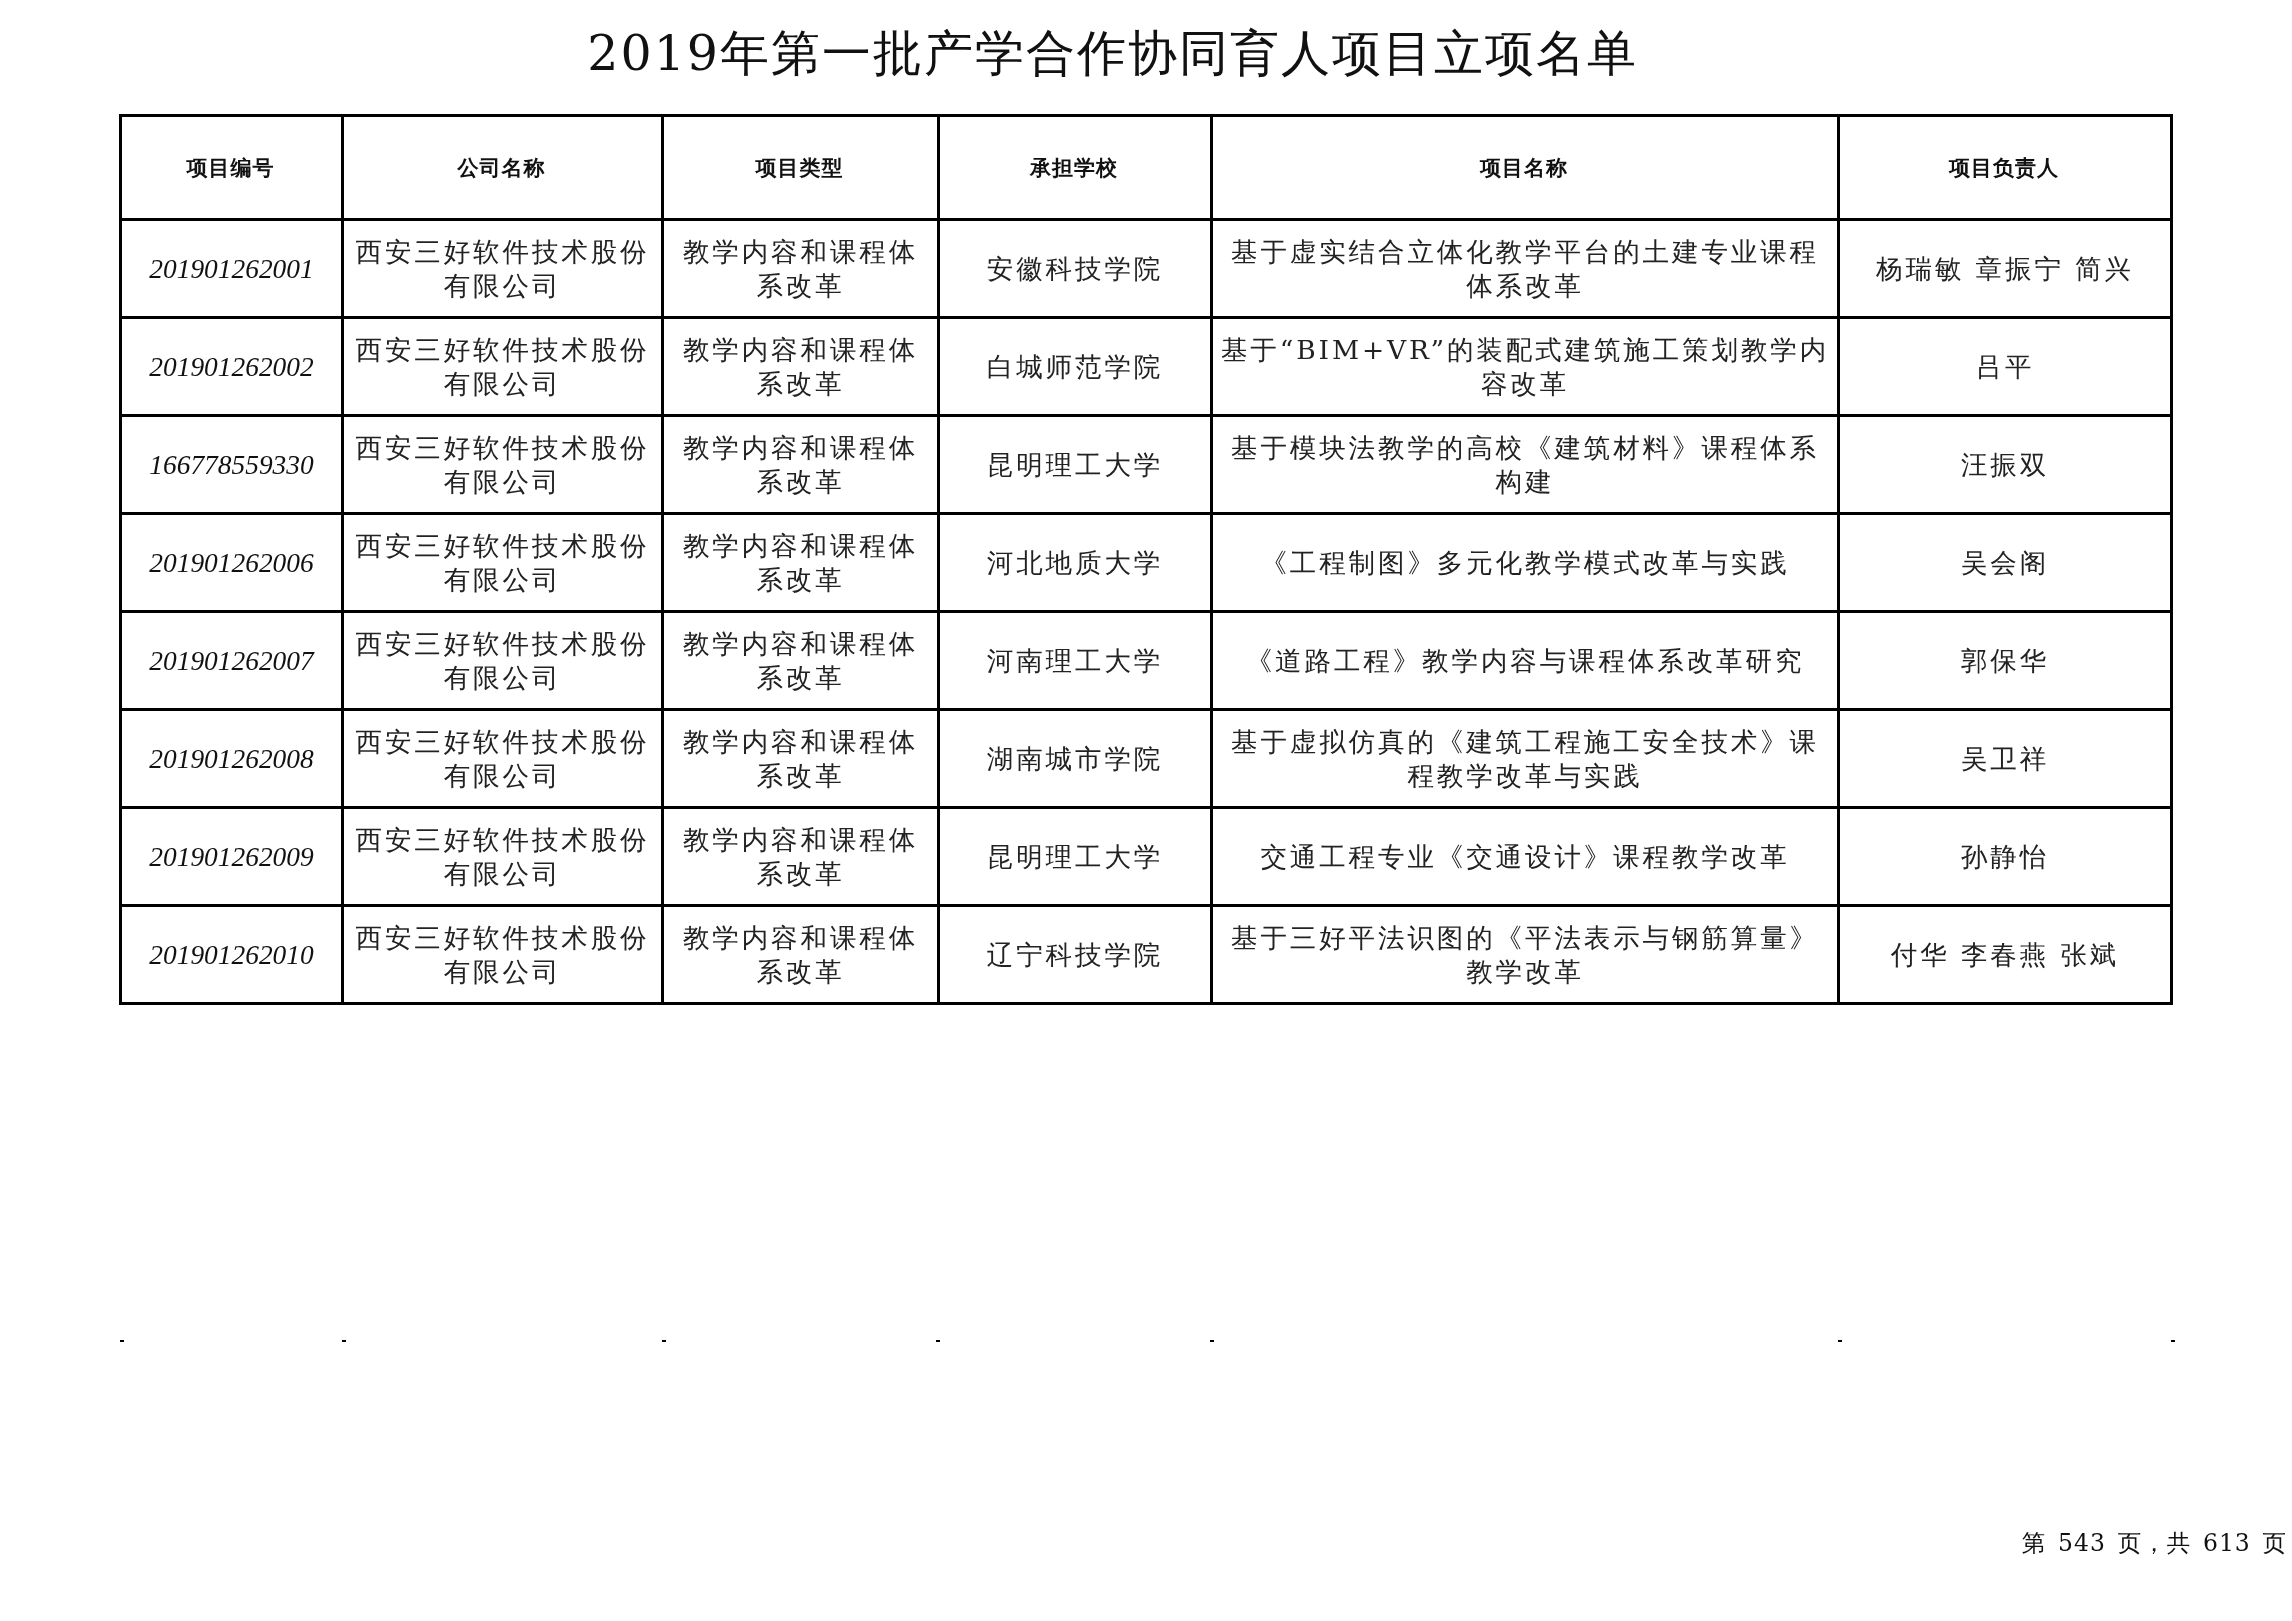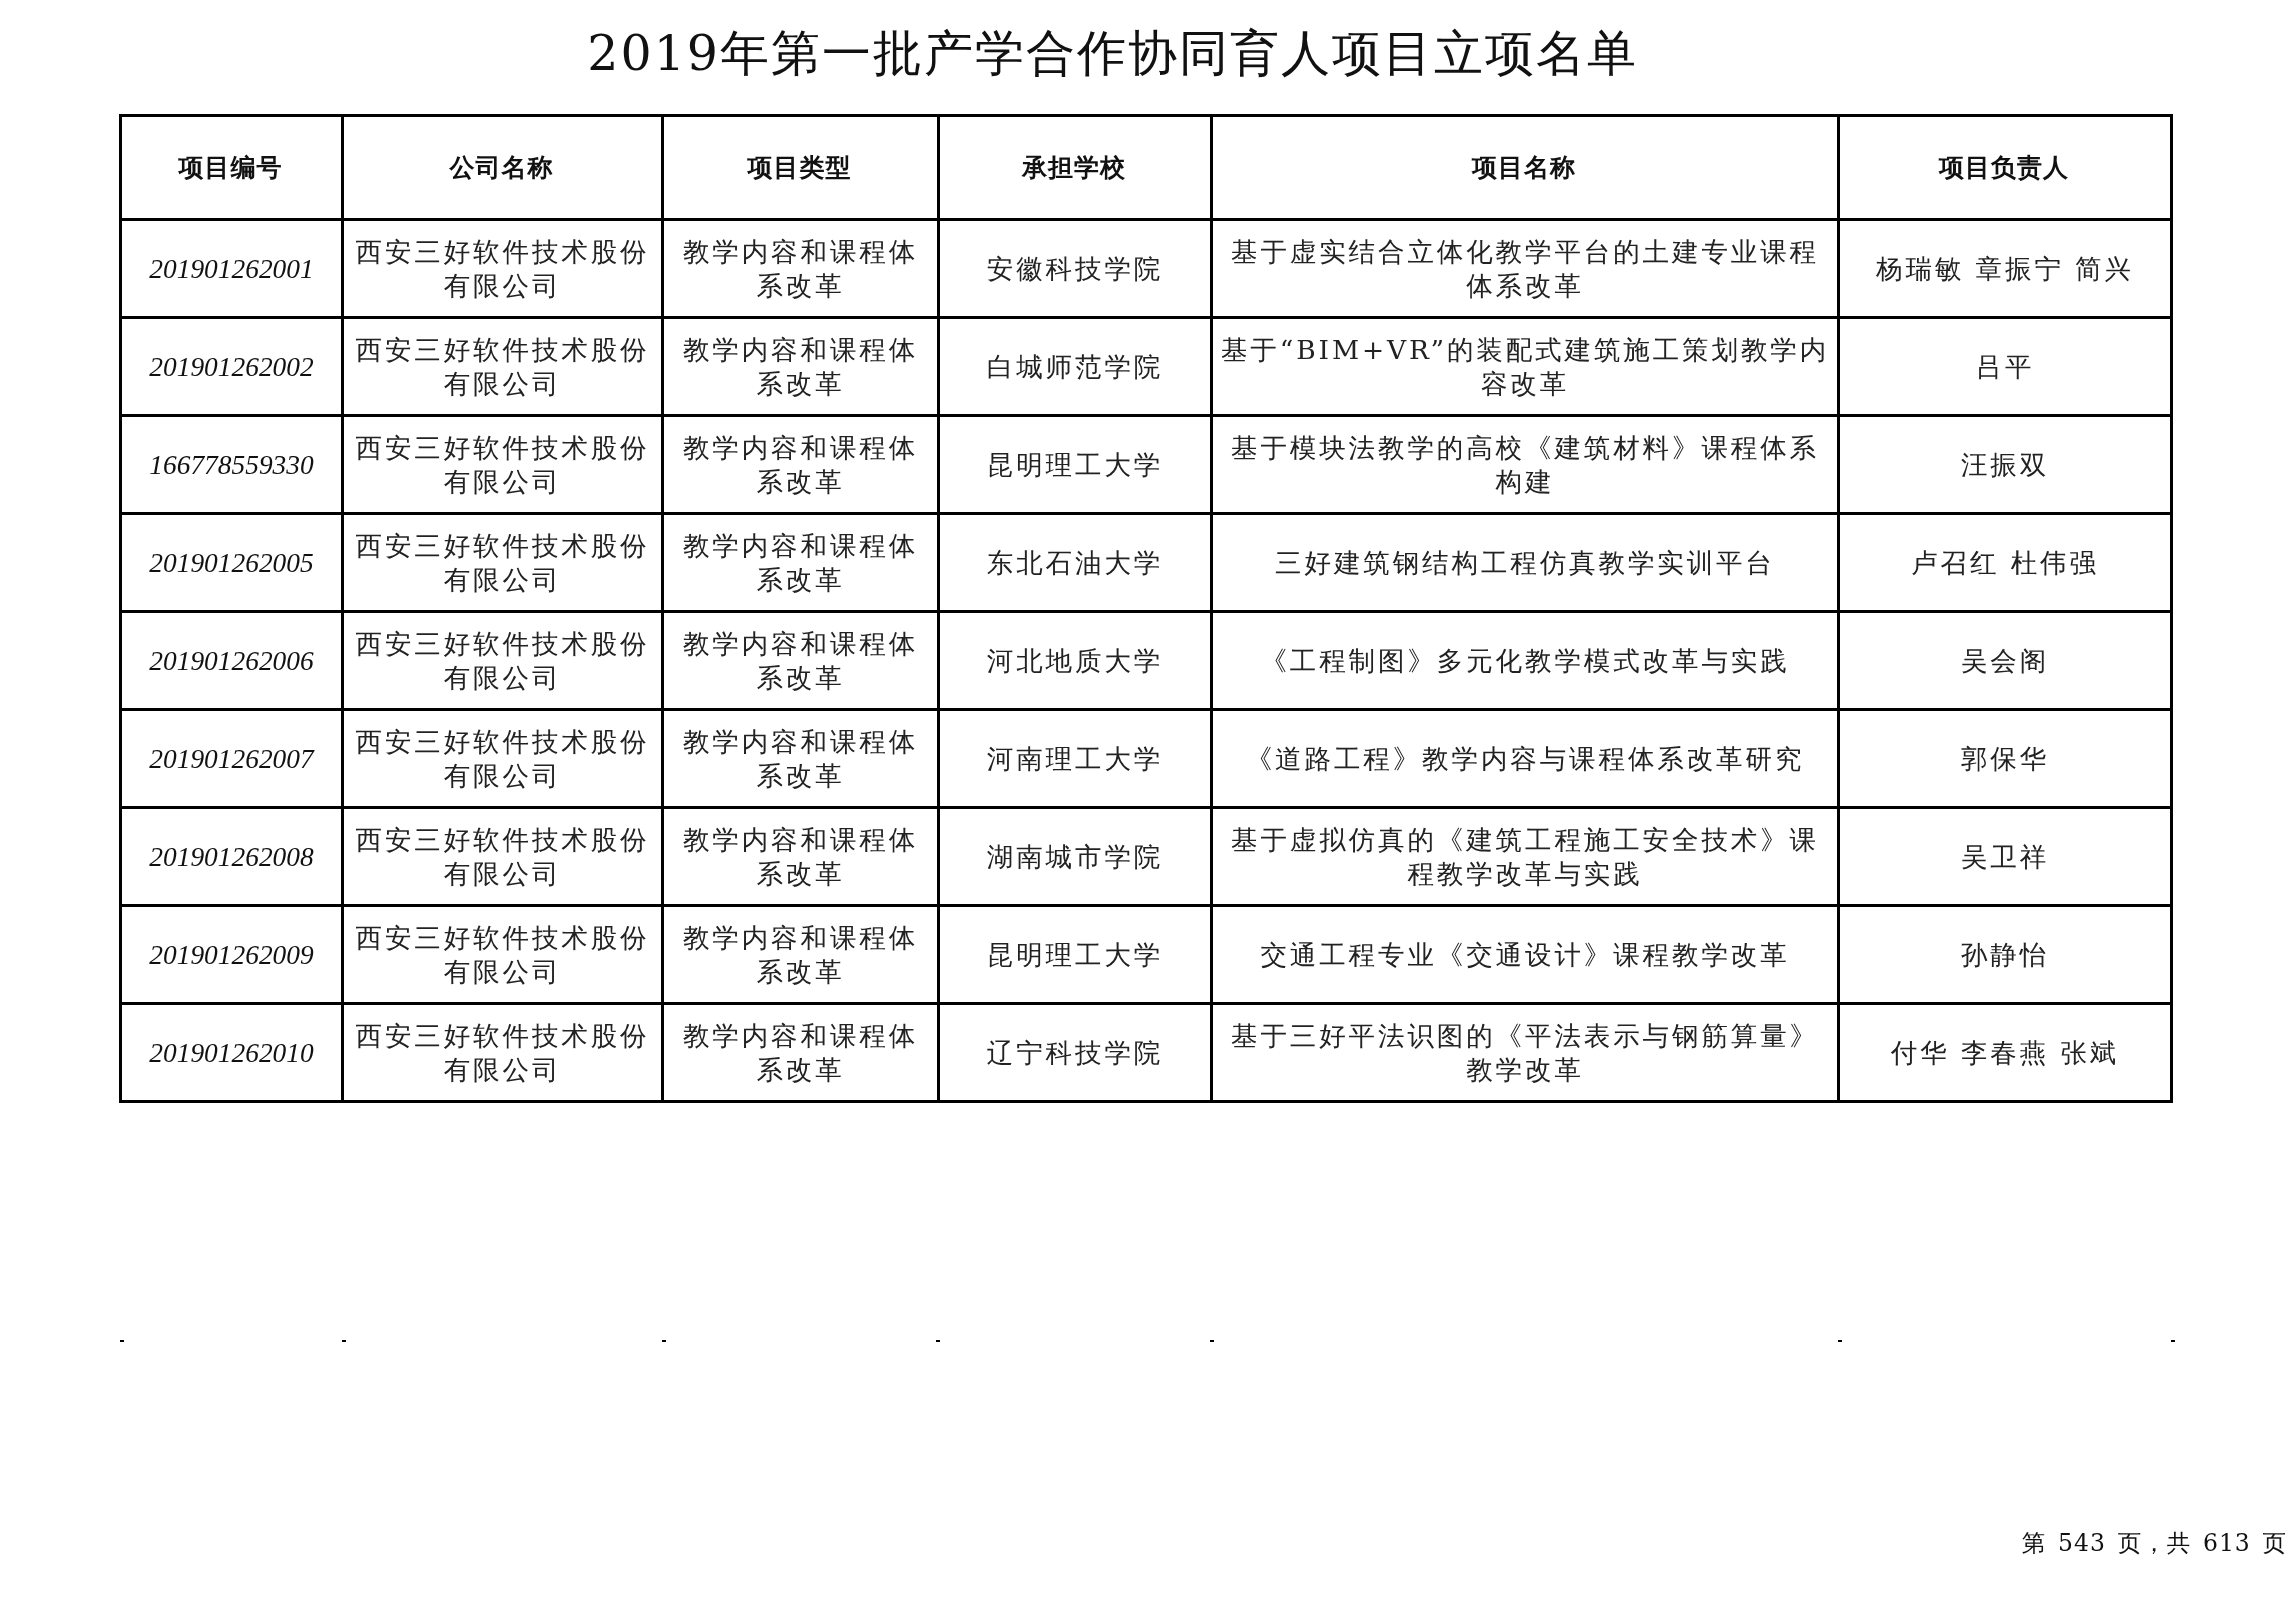--- a/index.html
+++ b/index.html
@@ -39,21 +39,21 @@
     border: 3.9px solid #000000;
     text-align: center;
     vertical-align: middle;
     padding: 0 7.8px;
     overflow: hidden;
   }
   table.grid thead th {
     height: 101px;
     font-family: "DejaVu Sans", "Liberation Sans", sans-serif;
     font-weight: bold;
-    font-size: 25px;
+    font-size: 21px;
     letter-spacing: 1px;
     padding-left: 6px;
   }
   table.grid tbody td {
     height: 95px;
     font-size: 26.5px;
     line-height: 34px;
     letter-spacing: 2.9px;
     color: #222222;
   }
@@ -126,28 +126,20 @@
     </tr>
     <tr>
       <td class="code">166778559330</td>
       <td>西安三好软件技术股份有限公司</td>
       <td>教学内容和课程体系改革</td>
       <td>昆明理工大学</td>
       <td>基于模块法教学的高校《建筑材料》课程体系构建</td>
       <td>汪振双</td>
     </tr>
     <tr>
-      <td class="code">201901262005</td>
-      <td>西安三好软件技术股份有限公司</td>
-      <td>教学内容和课程体系改革</td>
-      <td>东北石油大学</td>
-      <td>三好建筑钢结构工程仿真教学实训平台</td>
-      <td>卢召红 杜伟强</td>
-    </tr>
-    <tr>
       <td class="code">201901262006</td>
       <td>西安三好软件技术股份有限公司</td>
       <td>教学内容和课程体系改革</td>
       <td>河北地质大学</td>
       <td>《工程制图》多元化教学模式改革与实践</td>
       <td>吴会阁</td>
     </tr>
     <tr>
       <td class="code">201901262007</td>
       <td>西安三好软件技术股份有限公司</td>

